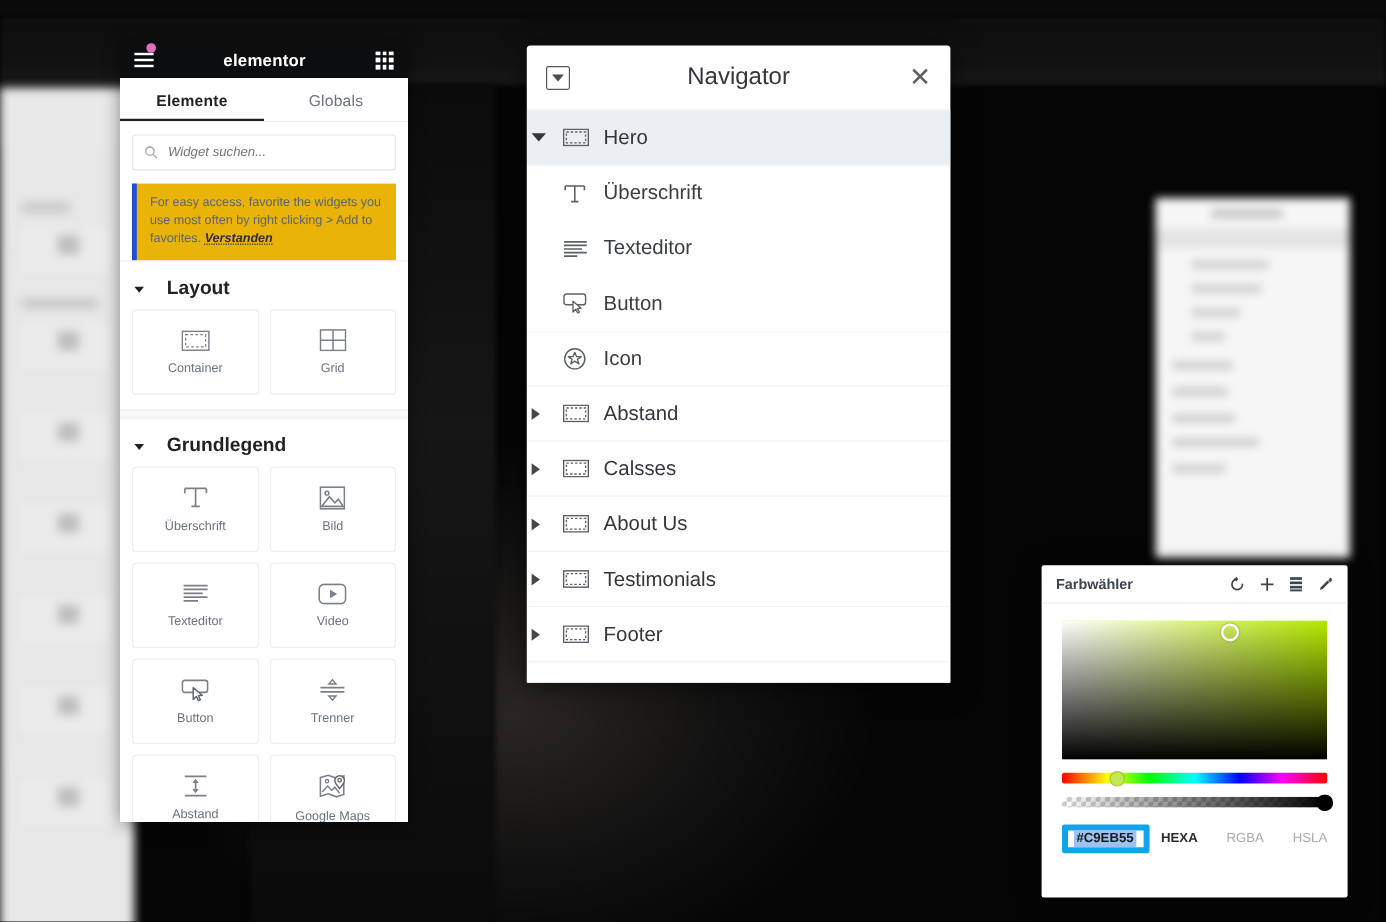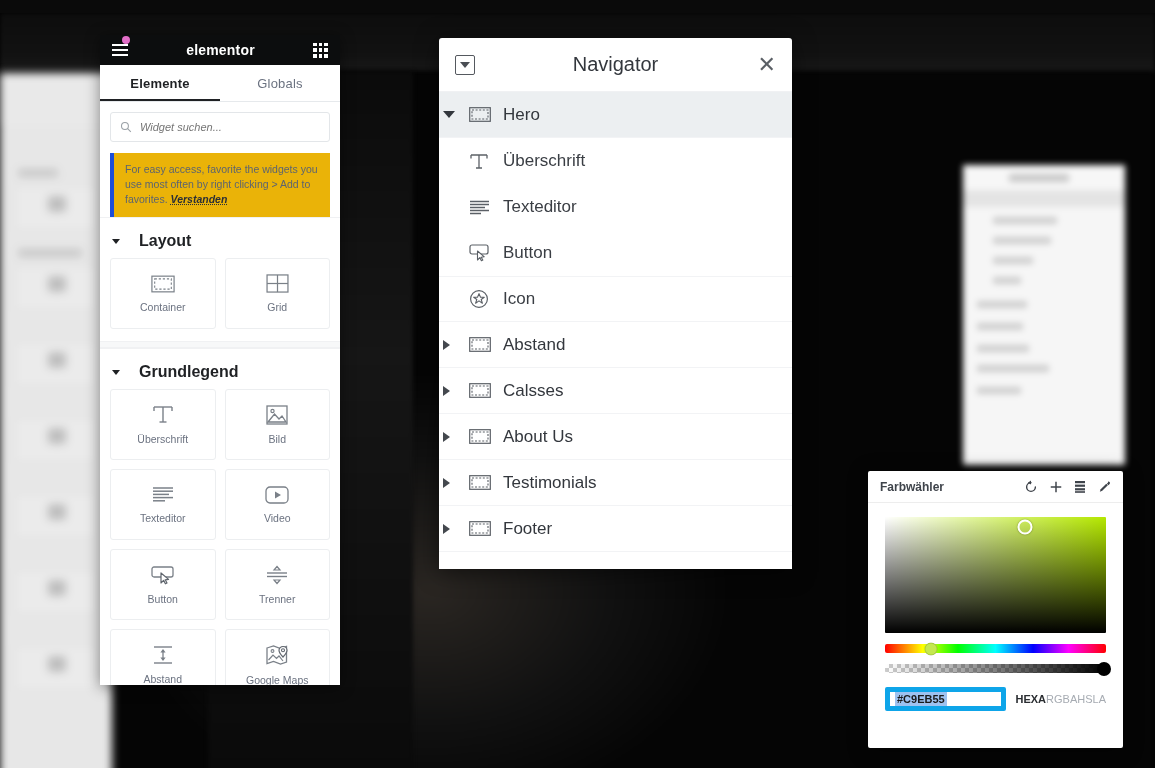--- a/index.html
+++ b/index.html
@@ -208,21 +208,21 @@
   .cp-knob.alpha { left: 99%; background: #000; width: 14px; height: 14px; }
   .cp-foot { display: flex; align-items: center; padding: 14px 17px 0; gap: 10px; }
   .cp-hex {
     flex: 1; height: 24px; border: 5px solid #0ea5e9; border-radius: 2px;
     display: flex; align-items: center; padding: 0 5px;
   }
   .cp-hex .val {
     font-size: 11px; color: #1a1a1a; background: #9ec2f0; font-weight: 700;
     font-family: "Liberation Sans", sans-serif; padding: 1px 2px;
   }
-  .cp-modes { display: flex; gap: 0; font-size: 11px; }
+  .cp-modes { display: flex; gap: 24px; font-size: 11px; }
   .cp-modes b { color: #2a2d31; font-weight: 700; cursor:pointer; }
   .cp-modes i { color: #a6abb2; font-style: normal; cursor:pointer; }
 
   
   svg { display: block; }
 </style>
 </head>
 <body>
 
 <div id="stage">

